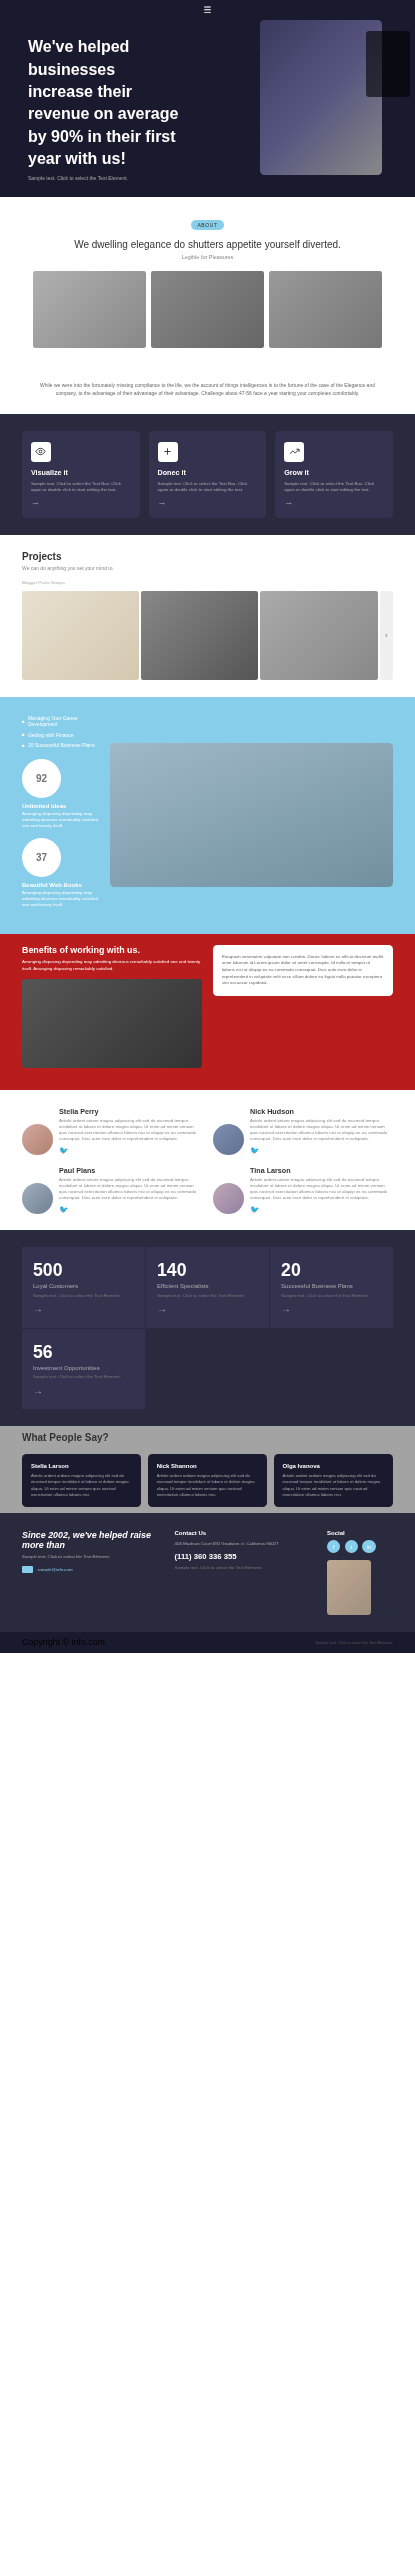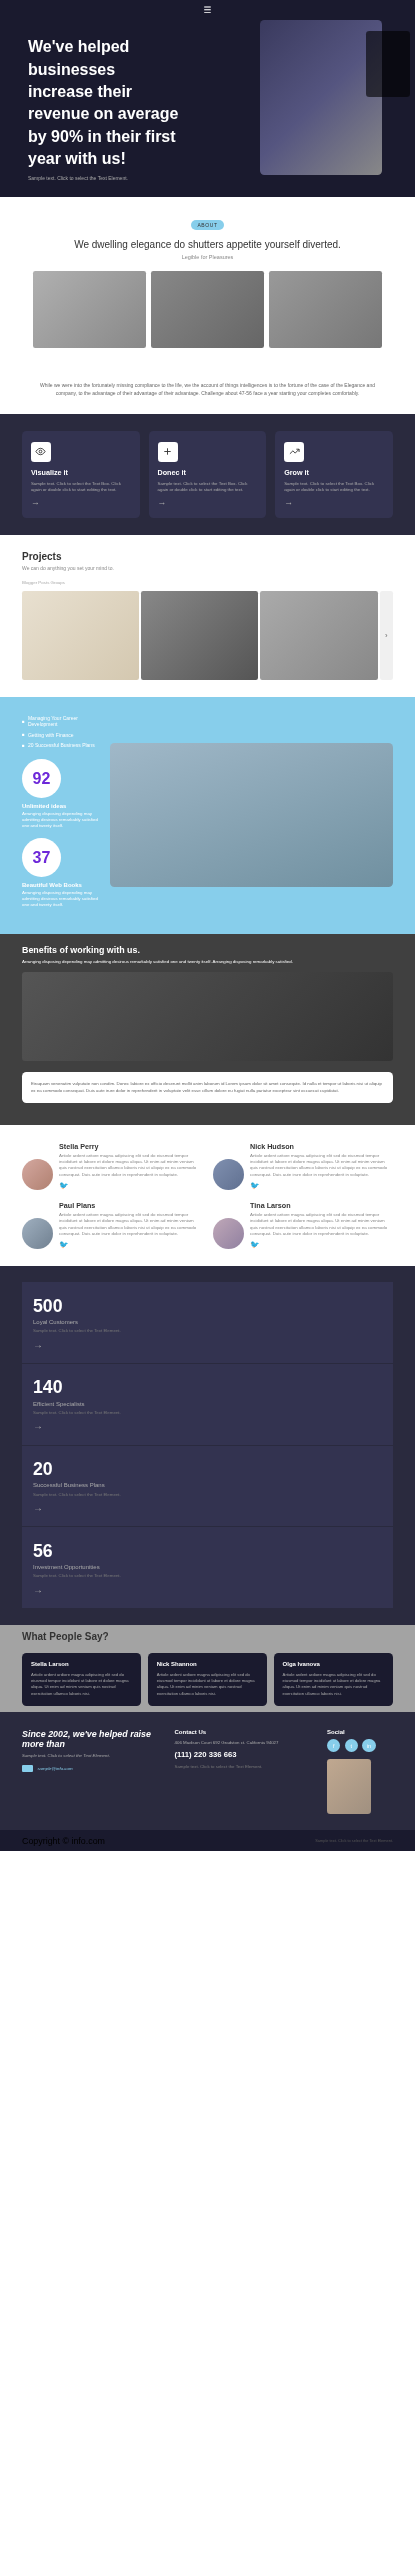--- a/index.html
+++ b/index.html
@@ -50,31 +50,31 @@
     .project-item { flex: 1; height: 89px; border-radius: 2.2px; overflow: hidden; position: relative; }
     .project-item-1 { background: linear-gradient(135deg, #e8e0d0, #d4c8b0); }
     .project-item-2 { background: linear-gradient(135deg, #888, #555); }
     .project-item-3 { background: linear-gradient(135deg, #aaa, #888); }
     .project-nav { display: flex; align-items: center; justify-content: center; width: 13.3px; background: #f0f0f0; border-radius: 2.2px; cursor: pointer; font-size: 7.7px; color: #666; }
 
     
     .stats-section { background: #87CEEB; padding: 16.6px 22px; display: flex; align-items: center; gap: 11px; }
     .stats-left { flex: 0 0 77px; }
     .stat-circle { width: 39px; height: 39px; border-radius: 50%; background: #fff; display: flex; align-items: center; justify-content: center; margin-bottom: 4.4px; }
-    .stat-circle span { font-size: 16px; font-weight: bold; color: #6d28d9; }
+    .stat-circle span { font-size: 10px; font-weight: bold; color: #737373; }
     .stat-label { font-size: 6px; color: #fff; font-weight: bold; margin-bottom: 2.2px; }
     .stat-desc { font-size: 4.4px; color: #fff; line-height: 1.4; margin-bottom: 8.9px; }
     .stats-right { flex: 1; }
     .person-img { width: 100%; height: 144px; background: linear-gradient(160deg, #a0b8c8, #7090a0); border-radius: 4.4px; }
     .stats-list { margin-bottom: 8.9px; }
     .stats-list-item { font-size: 5px; color: #fff; padding: 2.2px 0; display: flex; align-items: center; gap: 3.3px; }
     .stats-list-item::before { content: '■'; font-size: 4.4px; color: #fff; }
 
     
-    .benefits-section { background: #404040; padding: 11px 22px 22px; display: flex; gap: 11px; flex-direction: column; }
+    .benefits-section { background: #b91c1c; padding: 11px 22px 22px; display: flex; gap: 11px; }
     .benefits-left { flex: 1; }
     .benefits-left h2 { font-size: 8.9px; color: #fff; font-weight: bold; margin-bottom: 4.4px; }
     .benefits-left p { font-size: 4.4px; color: #fff; line-height: 1.5; margin-bottom: 6.6px; }
     .benefits-left-img { width: 100%; height: 89px; background: linear-gradient(135deg, #555, #333); border-radius: 3.3px; }
     .benefits-right { flex: 1; }
     .benefits-right-card { background: #fff; border-radius: 4.4px; padding: 8.9px; }
     .benefits-right-card p { font-size: 4.4px; color: #666; line-height: 1.5; }
 
     
     .team-section { background: #fff; padding: 16.6px 22px; }
@@ -84,21 +84,21 @@
     .team-avatar-1 { background: linear-gradient(135deg, #d4a8a0, #b08070); }
     .team-avatar-2 { background: linear-gradient(135deg, #8090b0, #607090); }
     .team-avatar-3 { background: linear-gradient(135deg, #a0b0c0, #708090); }
     .team-avatar-4 { background: linear-gradient(135deg, #c0a8b8, #9080a0); }
     .team-info h3 { font-size: 7.2px; font-weight: bold; color: #333; margin-bottom: 2.2px; }
     .team-info p { font-size: 4.4px; color: #888; line-height: 1.4; }
     .team-twitter { color: #87CEEB; font-size: 7.7px; margin-top: 3.3px; display: block; }
 
     
     .numbers-section { background: #2a2a3e; padding: 16.6px 22px; }
-    .numbers-grid { display: grid; grid-template-columns: 1fr; gap: 1.1px; }
+    .numbers-grid { display: grid; grid-template-columns: 1fr 1fr 1fr; gap: 1.1px; }
     .number-card { background: #333350; padding: 13.3px 11px; }
     .number-card .num { font-size: 17.7px; font-weight: bold; color: #fff; margin-bottom: 2.2px; }
     .number-card .num-label { font-size: 6px; color: #aaa; margin-bottom: 3.3px; }
     .number-card .num-sample { font-size: 4.4px; color: #777; margin-bottom: 5.5px; }
     .number-arrow { font-size: 10px; color: #aaa; }
 
     
     .testimonials-section { background: #a3a3a3; padding: 6px 22px; }
     .testimonials-section h2 { font-size: 10px; color: #333; margin-bottom: 11px; }
     .testimonials-grid { display: grid; grid-template-columns: 1fr 1fr 1fr; gap: 6.6px; }
@@ -333,21 +333,21 @@
     <p>Sample text. Click to select the Text Element.</p>
     <div class="footer-email-row">
       <div class="footer-email-icon"></div>
       <span class="footer-email">sample@info.com</span>
     </div>
   </div>
   <div class="footer-middle">
     <h3>Contact Us</h3>
     <p>406 Madison Court
 692 Gradston ct. California 94027</p>
-    <div class="footer-phone">(111) 220 336 663</div>
+    <div class="footer-phone">(111) 360 336 355</div>
     <p style="font-size:4.4px;color:#777;margin-top:3.3px;">Sample text. Click to select the Text Element.</p>
   </div>
   <div class="footer-right">
     <h3>Social</h3>
     <div class="social-icons">
       <div class="social-icon">f</div>
       <div class="social-icon">t</div>
       <div class="social-icon">in</div>
     </div>
     <div class="footer-person"></div>

